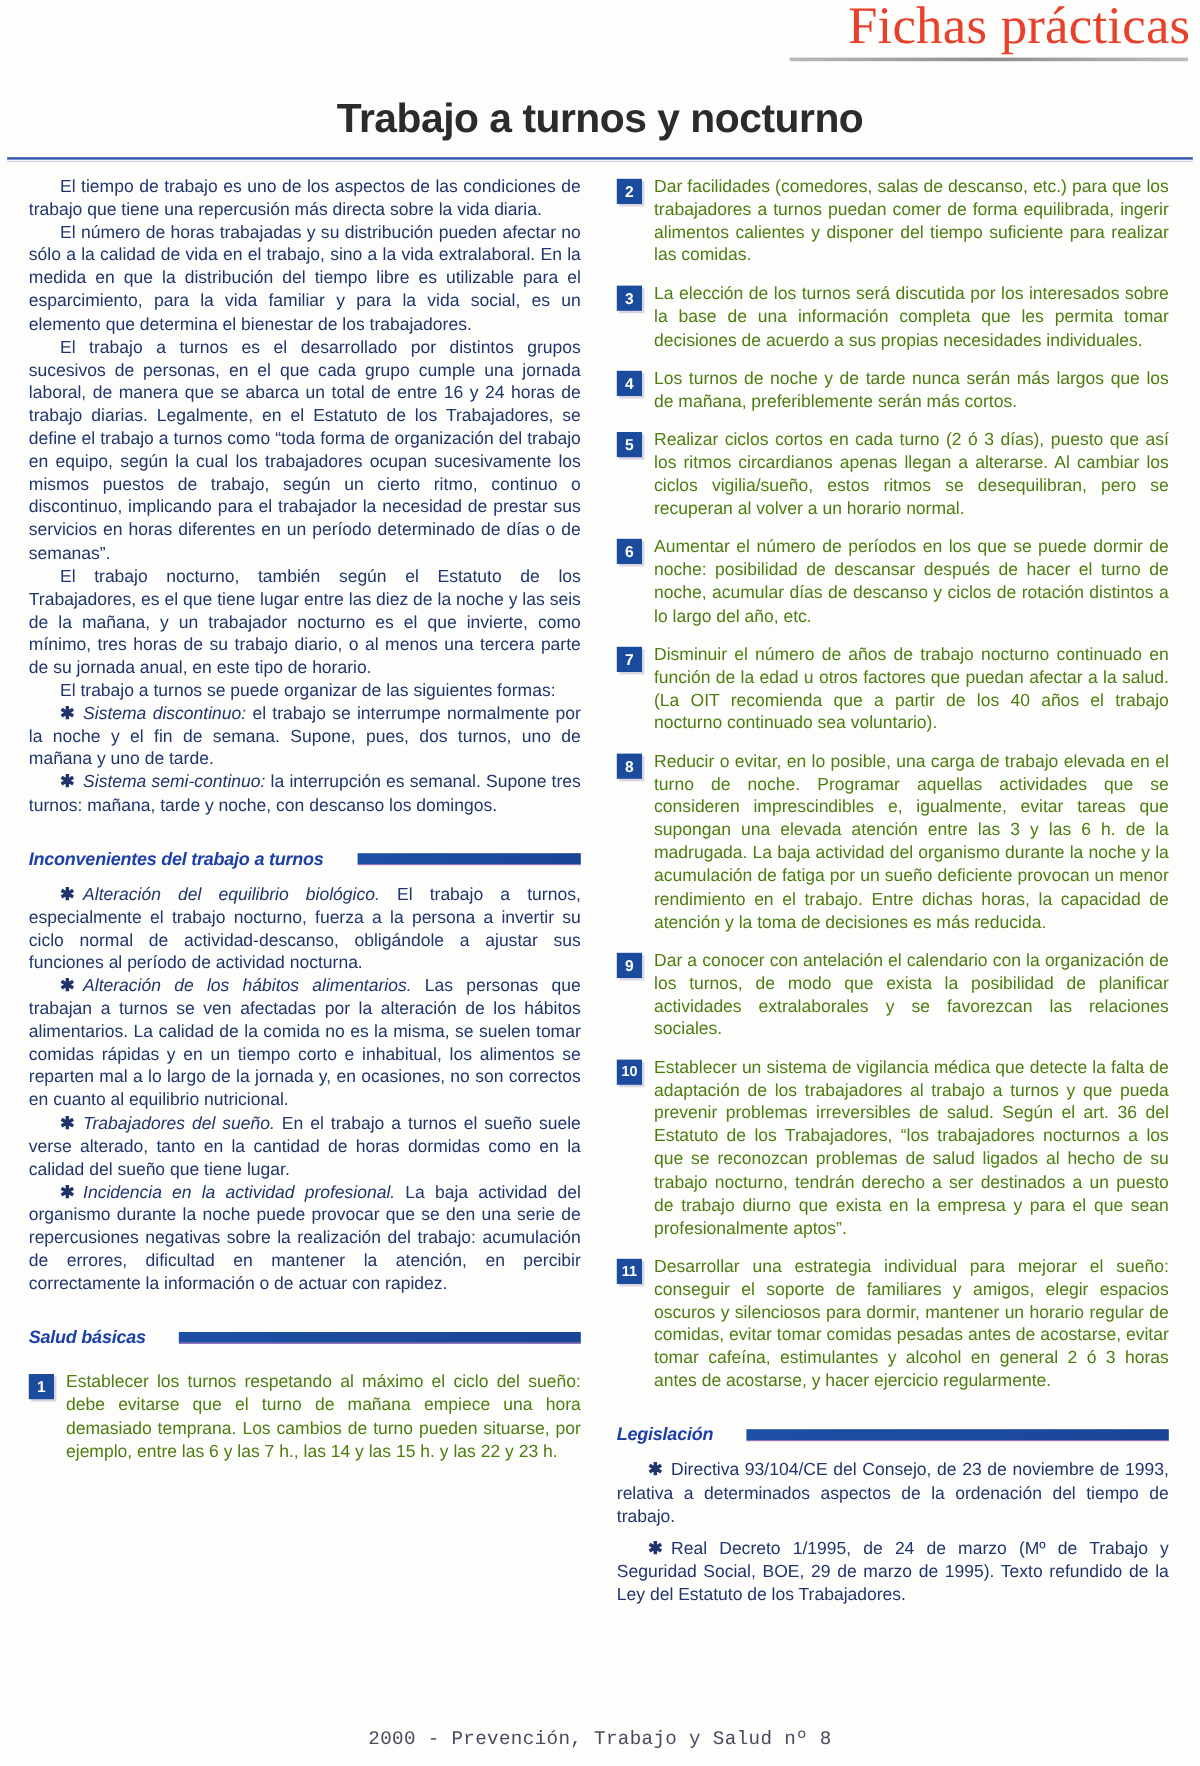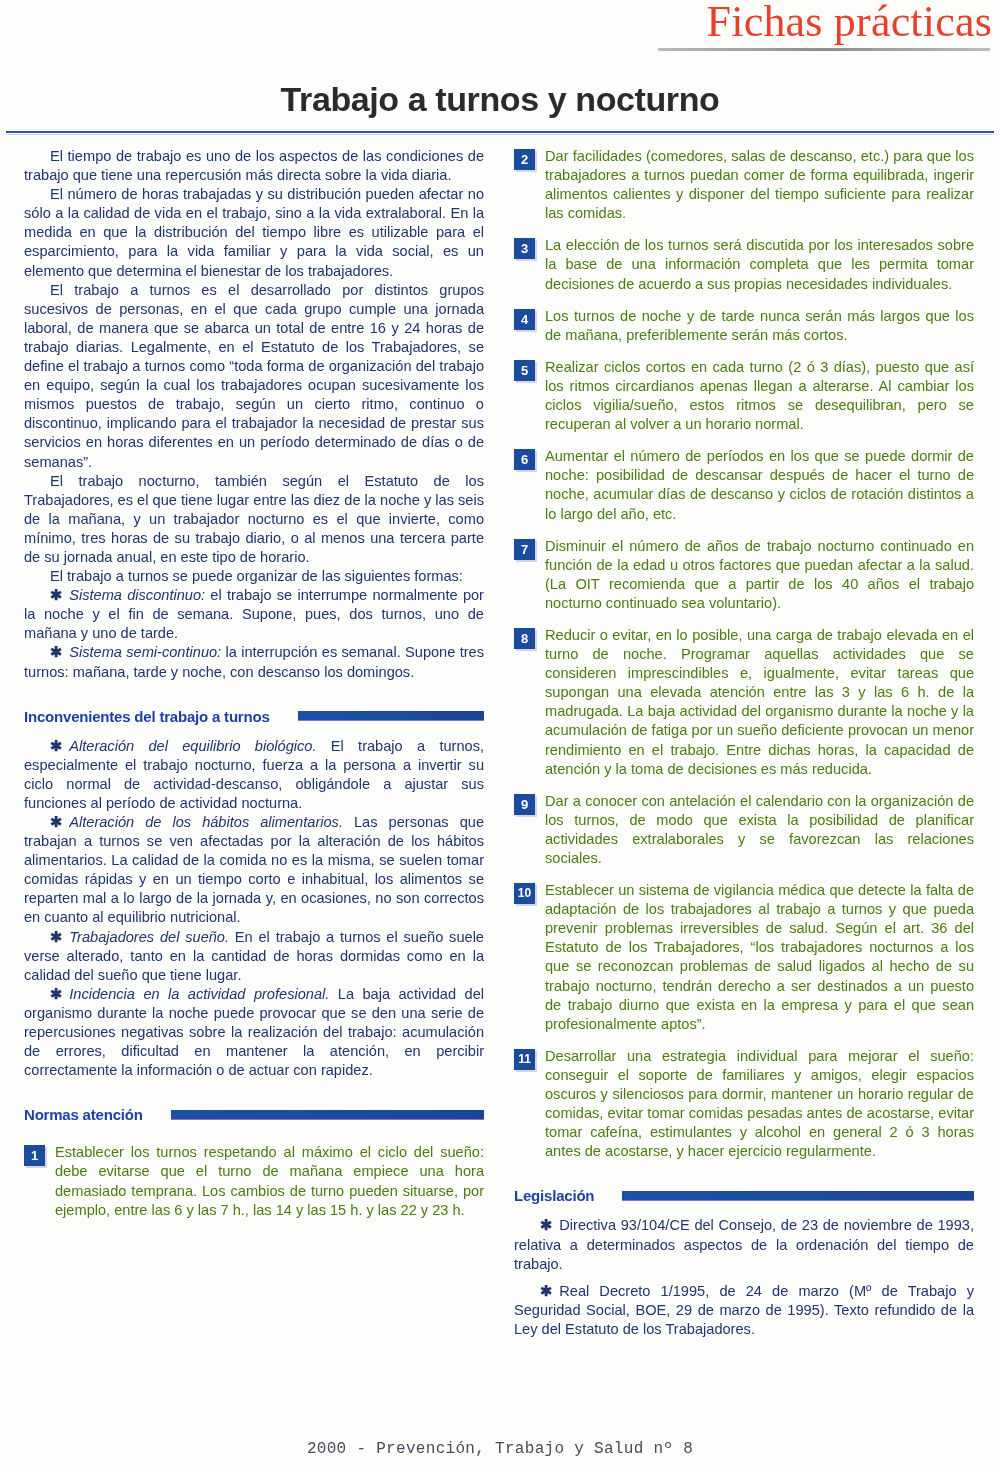--- a/index.html
+++ b/index.html
@@ -92,20 +92,21 @@
 
   .gap-sm { height:8px; }
   .gap-lg { height:26px; }
 
   
   .section-head {
     display:flex;
     align-items:center;
     gap:24px;
     margin:0 0 4px 0;
+    font-style:italic;
   }
   .section-head .label {
     font-size:15px;
     font-weight:bold;
     color:#1c3faa;
     white-space:nowrap;
     letter-spacing:-0.2px;
   }
   .section-head .bar {
     flex:1 1 auto;
@@ -190,21 +191,21 @@
     <div class="gap-sm"></div>
 
     <p class="star-item"><span class="star">✱</span><i>Alteración del equilibrio biológico.</i><span> El trabajo a turnos, especialmente el trabajo nocturno, fuerza a la persona a invertir su ciclo normal de actividad-descanso, obligándole a ajustar sus funciones al período de actividad nocturna.</span></p>
     <p class="star-item"><span class="star">✱</span><i>Alteración de los hábitos alimentarios.</i><span> Las personas que trabajan a turnos se ven afectadas por la alteración de los hábitos alimentarios. La calidad de la comida no es la misma, se suelen tomar comidas rápidas y en un tiempo corto e inhabitual, los alimentos se reparten mal a lo largo de la jornada y, en ocasiones, no son correctos en cuanto al equilibrio nutricional.</span></p>
     <p class="star-item"><span class="star">✱</span><i>Trabajadores del sueño.</i><span> En el trabajo a turnos el sueño suele verse alterado, tanto en la cantidad de horas dormidas como en la calidad del sueño que tiene lugar.</span></p>
     <p class="star-item"><span class="star">✱</span><i>Incidencia en la actividad profesional.</i><span> La baja actividad del organismo durante la noche puede provocar que se den una serie de repercusiones negativas sobre la realización del trabajo: acumulación de errores, dificultad en mantener la atención, en percibir correctamente la información o de actuar con rapidez.</span></p>
 
     <div class="gap-lg"></div>
 
     <div class="section-head">
-      <span class="label">Normas atención</span>
+      <span class="label">Salud básicas</span>
       <span class="bar"></span>
     </div>
 
     <div class="gap-sm"></div>
 
 
     <div class="gap-sm"></div>
 
     <div class="num-item">
       <span class="badge">1</span>

